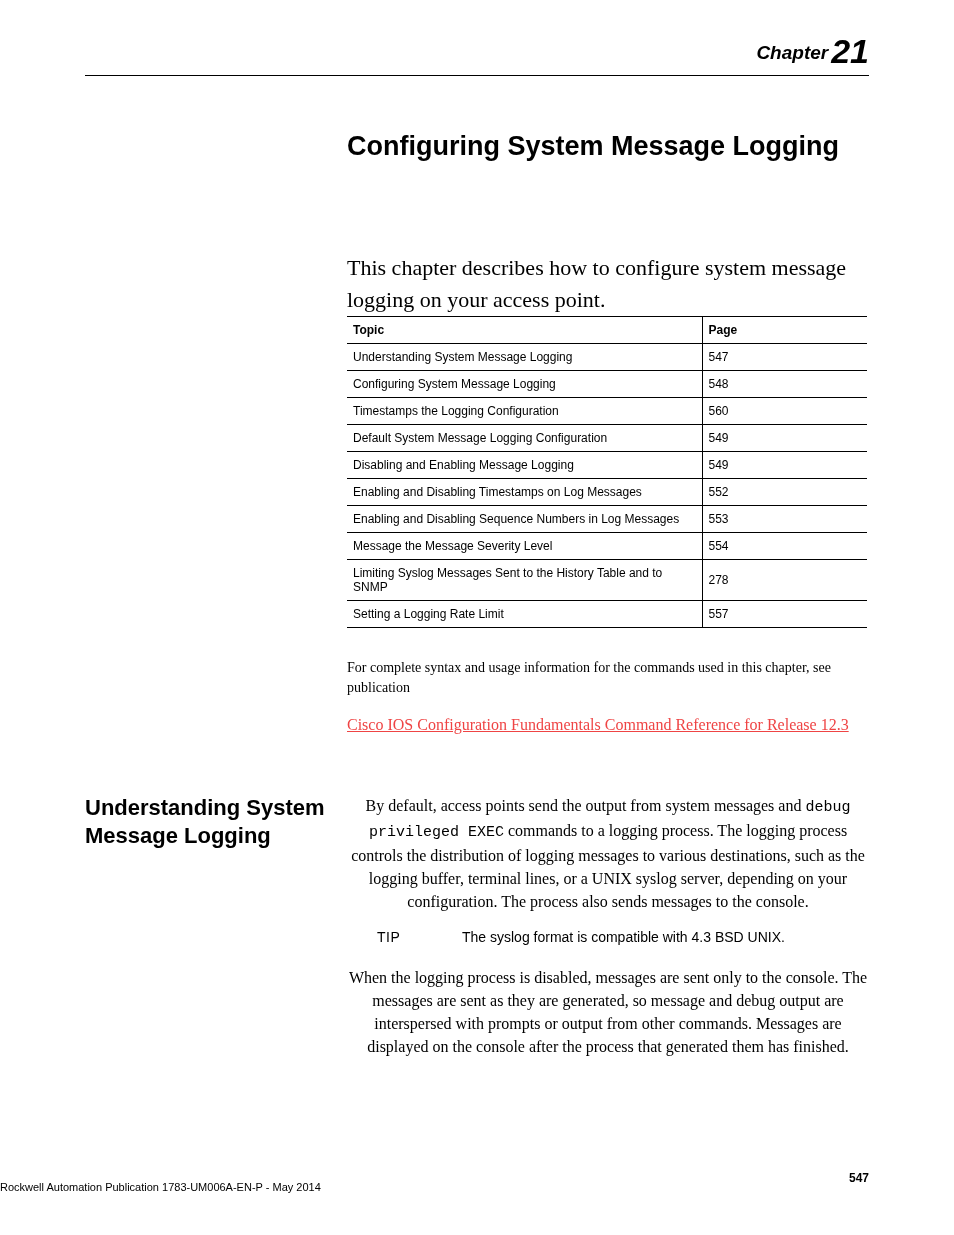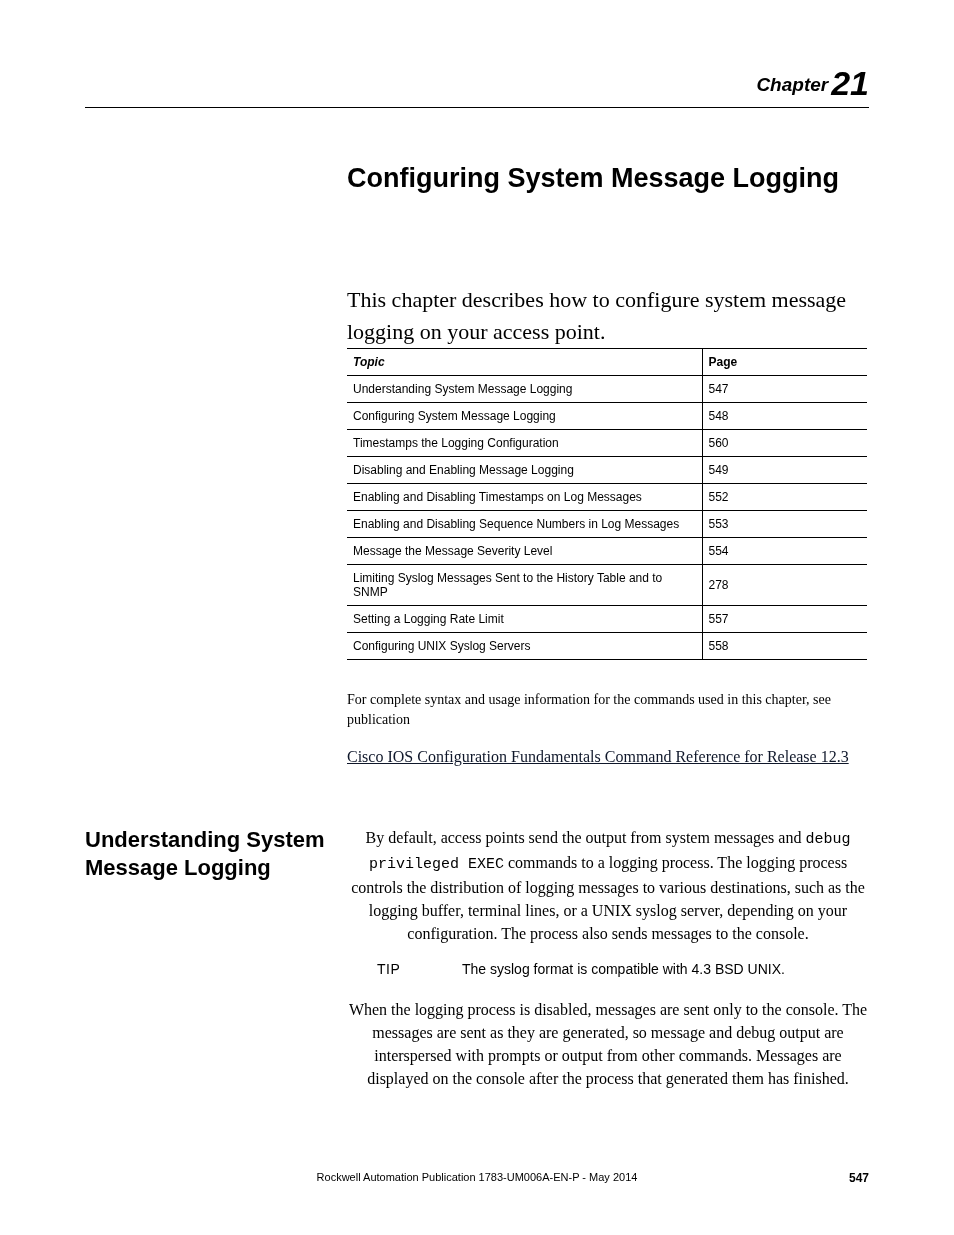--- a/index.html
+++ b/index.html
@@ -5,21 +5,21 @@
   * { box-sizing: border-box; margin: 0; padding: 0; }
   body {
     font-family: Georgia, 'Times New Roman', serif;
     background: #fff;
     width: 954px;
     height: 1235px;
     position: relative;
     color: #000;
   }
   .page {
-    padding: 64px 85px 0 85px;
+    padding: 32px 85px 0 85px;
   }
   .chapter-header {
     text-align: right;
     font-family: 'Helvetica Neue', Arial, sans-serif;
     font-style: italic;
     font-weight: bold;
     font-size: 19px;
     margin-bottom: 4px;
   }
   .chapter-header .chapter-num {
@@ -54,37 +54,37 @@
     font-size: 12px;
     margin-bottom: 30px;
   }
   .toc-table th {
     text-align: left;
     font-weight: bold;
     padding: 6px 6px;
     border-top: 1px solid #000;
     border-bottom: 1px solid #000;
   }
-  .toc-table th:first-child { border-right: 1px solid #000; width: 355px; font-style: italic; }
+  .toc-table th:first-child { border-right: 1px solid #000; width: 355px; }
   .toc-table td {
     padding: 6px 6px;
     border-bottom: 1px solid #000;
     font-size: 12px;
   }
   .toc-table td:first-child { border-right: 1px solid #000; }
   .after-table {
     margin-left: 262px;
     font-size: 14px;
     line-height: 1.45;
     margin-bottom: 18px;
   }
   .link {
     margin-left: 262px;
     font-size: 16px;
-    color: #0f172a;
+    color: #ef4444;
     text-decoration: underline;
     display: block;
     margin-bottom: 60px;
   }
   .section-row {
     display: flex;
     align-items: flex-start;
   }
   .section-heading {
     font-family: 'Helvetica Neue', Arial, sans-serif;
@@ -116,24 +116,24 @@
     font-weight: normal;
     width: 85px;
     flex: 0 0 85px;
     letter-spacing: 0.5px;
   }
   .tip-text {
     flex: 1;
   }
   .footer {
     position: absolute;
-    bottom: 52px;
+    bottom: 42px;
     left: 0;
     width: 100%;
-    text-align: center;
+    text-align: left;
     font-family: 'Helvetica Neue', Arial, sans-serif;
     font-size: 11px;
   }
   .page-num {
     position: absolute;
     bottom: 50px;
     right: 85px;
     font-family: 'Helvetica Neue', Arial, sans-serif;
     font-size: 12px;
     font-weight: bold;
@@ -166,20 +166,24 @@
         </tr>
         <tr>
           <td>Configuring System Message Logging</td>
           <td>548</td>
         </tr>
         <tr>
           <td>Timestamps the Logging Configuration</td>
           <td>560</td>
         </tr>
         <tr>
+          <td>Default System Message Logging Configuration</td>
+          <td>549</td>
+        </tr>
+        <tr>
           <td>Disabling and Enabling Message Logging</td>
           <td>549</td>
         </tr>
         <tr>
           <td>Enabling and Disabling Timestamps on Log Messages</td>
           <td>552</td>
         </tr>
         <tr>
           <td>Enabling and Disabling Sequence Numbers in Log Messages</td>
           <td>553</td>
@@ -188,24 +192,20 @@
           <td>Message the Message Severity Level</td>
           <td>554</td>
         </tr>
         <tr>
           <td>Limiting Syslog Messages Sent to the History Table and to SNMP</td>
           <td>278</td>
         </tr>
         <tr>
           <td>Setting a Logging Rate Limit</td>
           <td>557</td>
-        </tr>
-        <tr>
-          <td>Configuring UNIX Syslog Servers</td>
-          <td>558</td>
         </tr>
       </tbody>
   </table>
 
   <p class="after-table">For complete syntax and usage information for the commands used in this chapter, see publication</p>
 
   <a class="link" href="#">Cisco IOS Configuration Fundamentals Command Reference for Release 12.3</a>
 
   <div class="section-row">
     <div class="section-heading">Understanding System Message Logging</div>

